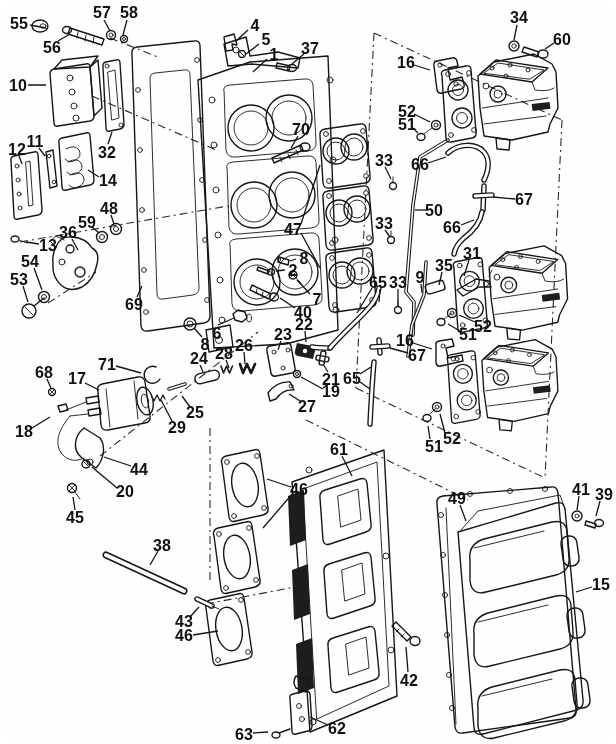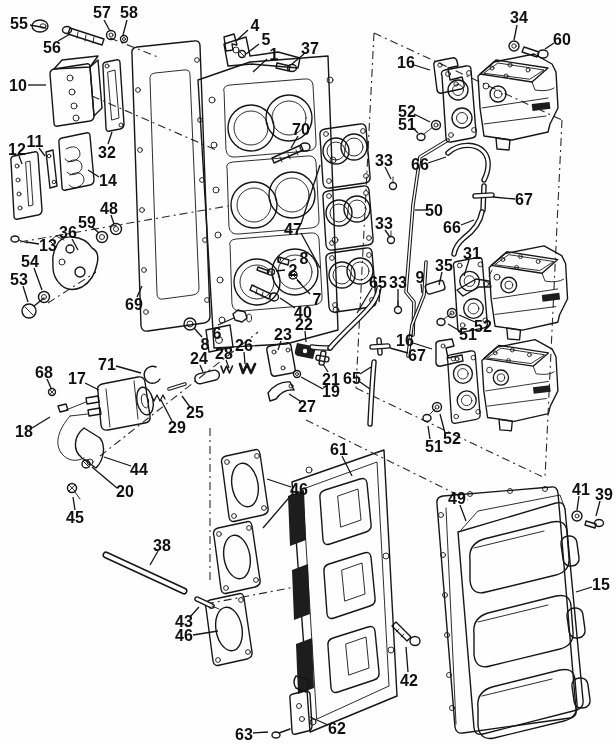--- a/index.html
+++ b/index.html
@@ -1,17 +1,17 @@
 <!DOCTYPE html>
 <html><head>
 <meta charset="utf-8">
 <style>
   html,body{margin:0;padding:0;background:#ffffff;}
   .stage{position:relative;width:616px;height:744px;background:#fefefe;overflow:hidden;
-         font-family:"Liberation Sans", sans-serif;}
+         font-family:"Liberation Sans", sans-serif;border-radius:20px;}
   svg{position:absolute;left:0;top:0;}
   .ln{fill:none;stroke:#161616;stroke-width:1.4;stroke-linejoin:round;stroke-linecap:round;}
   .thin{stroke-width:0.9;}
   .fillb{fill:#1d1d1d;stroke:none;}
   .dd{fill:none;stroke:#2a2a2a;stroke-width:1.1;stroke-dasharray:8 4 2 4;}
   .leader{stroke:#141414;stroke-width:1.3;}
   .plabel{font-family:"Liberation Sans", sans-serif;font-weight:bold;font-size:16px;
           fill:#101010;text-anchor:middle;}
   .tubeO{fill:none;stroke:#161616;stroke-width:5.5;stroke-linecap:round;}
   .tubeI{fill:none;stroke:#fefefe;stroke-width:2.8;stroke-linecap:round;}

